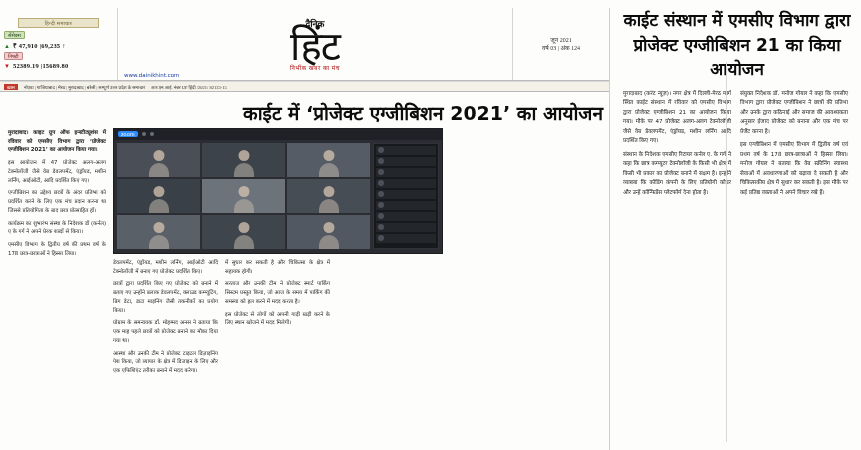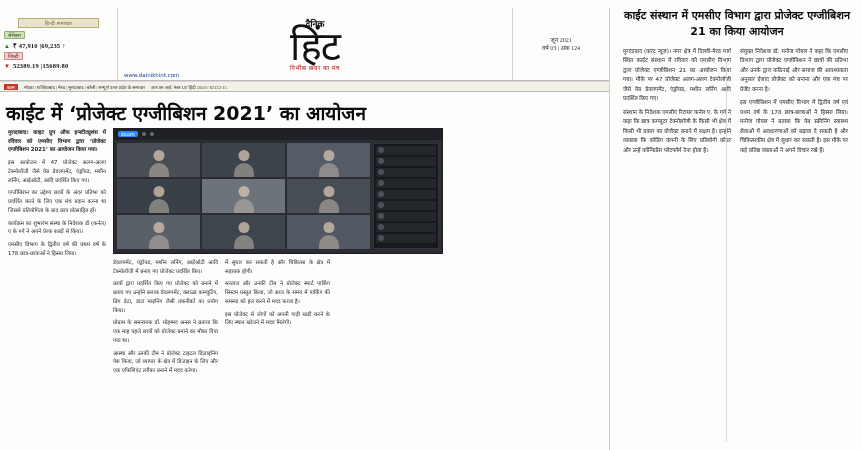--- a/index.html
+++ b/index.html
@@ -73,21 +73,21 @@
     font-family:"DejaVu Sans", sans-serif;
   }
   .mast-strip{
     height:9px;border-bottom:1px solid #b9b9b9;border-top:1px solid #d8d8d8;
     display:flex;align-items:center;font-size:4.5px;color:#333;
     padding:0 4px;gap:6px;background:#f4f1e8;overflow:hidden;white-space:nowrap;
   }
   .strip-tag{background:#c0392b;color:#fff;padding:0 3px;font-size:4.5px;}
   
   .headline{
-    text-align:left;font-family:"DejaVu Sans", sans-serif;
+    text-align:right;font-family:"DejaVu Sans", sans-serif;
     font-size:19px;font-weight:bold;color:#0c0c0c;
     padding:11px 6px 3px 6px;line-height:1.15;
   }
   .byline{
     font-family:"DejaVu Sans", sans-serif;
     font-size:7.5px;font-weight:bold;color:#111;padding:2px 0 4px 10px;
   }
   
   .body-area{display:flex;padding:0 8px 6px 8px;box-sizing:border-box;gap:7px;}
   .txtcol{
@@ -145,21 +145,21 @@
   }
   .midtext{display:flex;gap:7px;}
   .midtext .txtcol{width:105px;}
   
   .side-col{
     position:absolute;left:611px;top:0;width:250px;height:450px;
     background:#fdfdfb;box-sizing:border-box;padding:8px 10px 6px 12px;
   }
   .side-head{
     text-align:center;font-family:"DejaVu Sans", sans-serif;font-weight:bold;
-    font-size:11px;line-height:1.45;color:#0c0c0c;margin-bottom:7px;
+    font-size:17px;line-height:1.45;color:#0c0c0c;margin-bottom:7px;
   }
   .side-body{display:flex;gap:9px;}
   .side-body .txtcol{width:108px;font-size:5.6px;line-height:1.7;}
   .vline{position:absolute;left:726px;top:62px;bottom:8px;width:1px;background:#d9d9d9;}
 </style>
 </head>
 <body>
 
 <div class="page">
 

